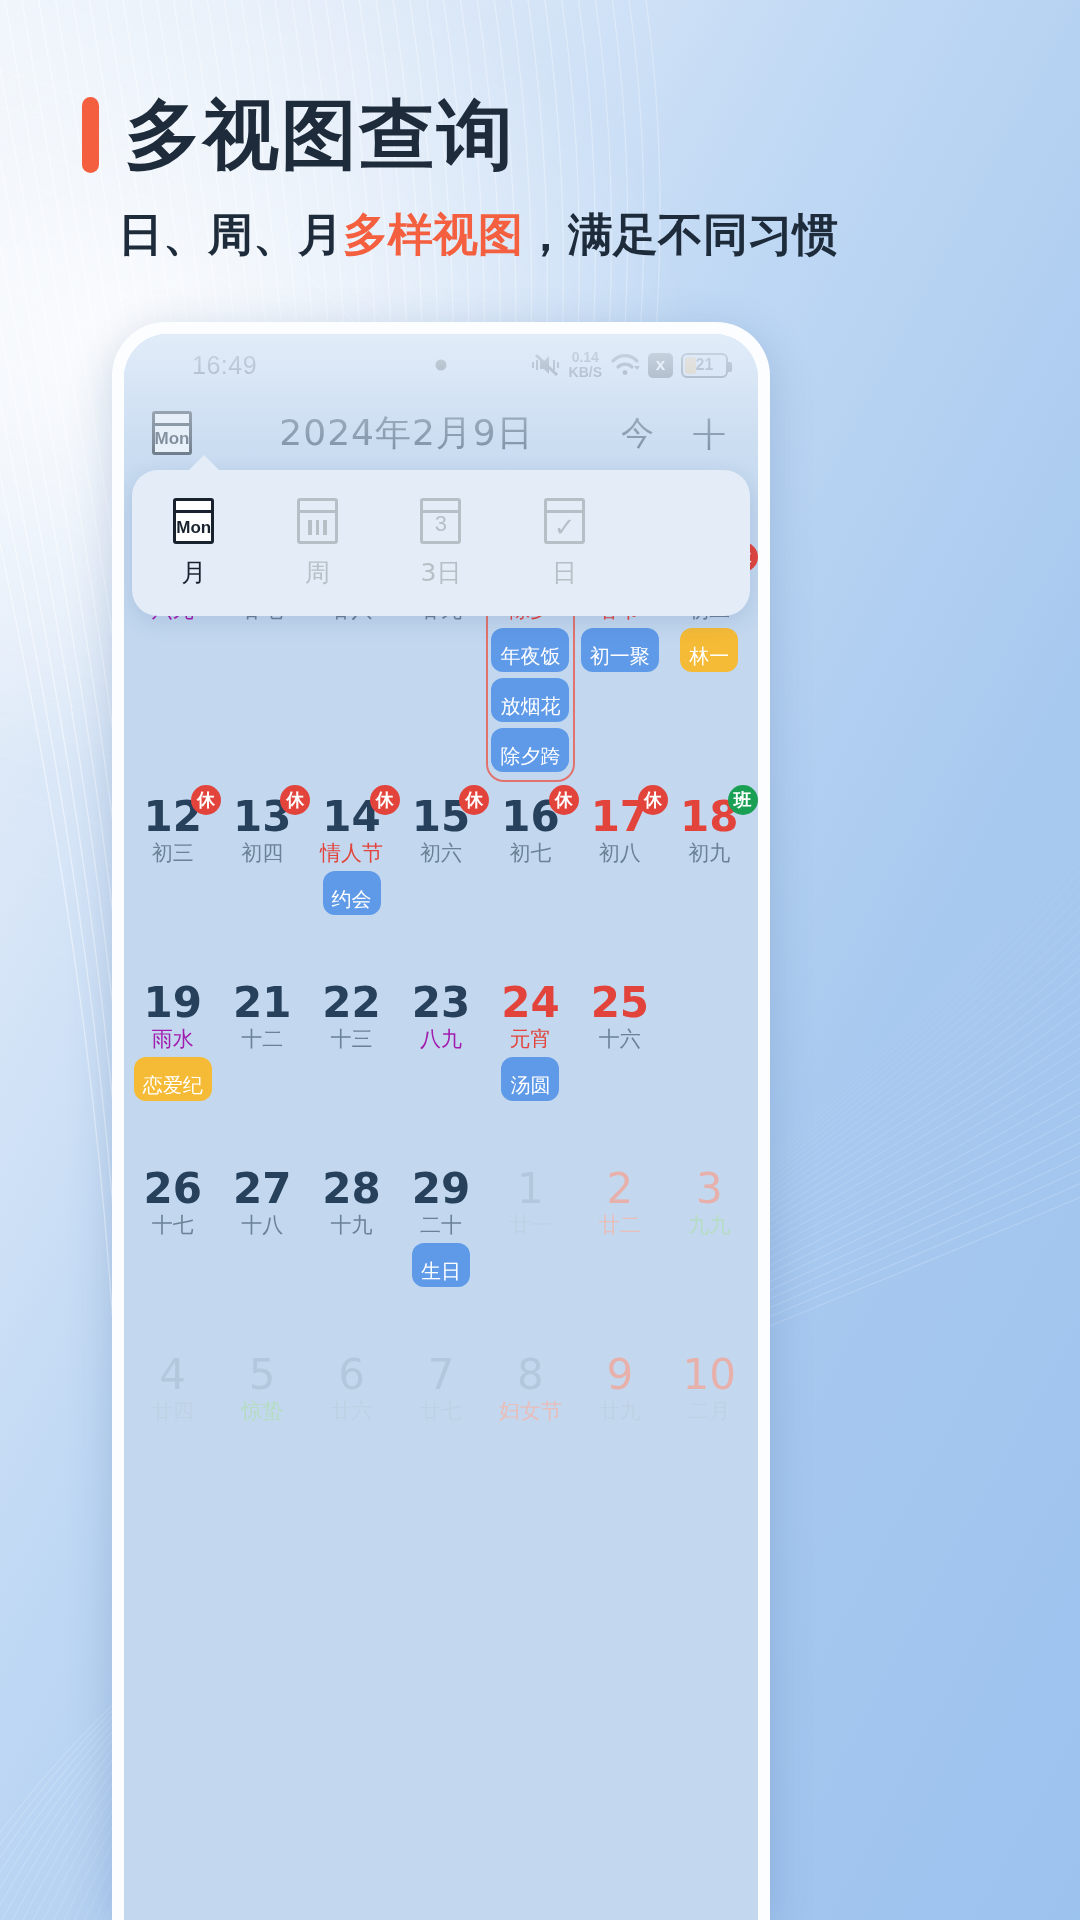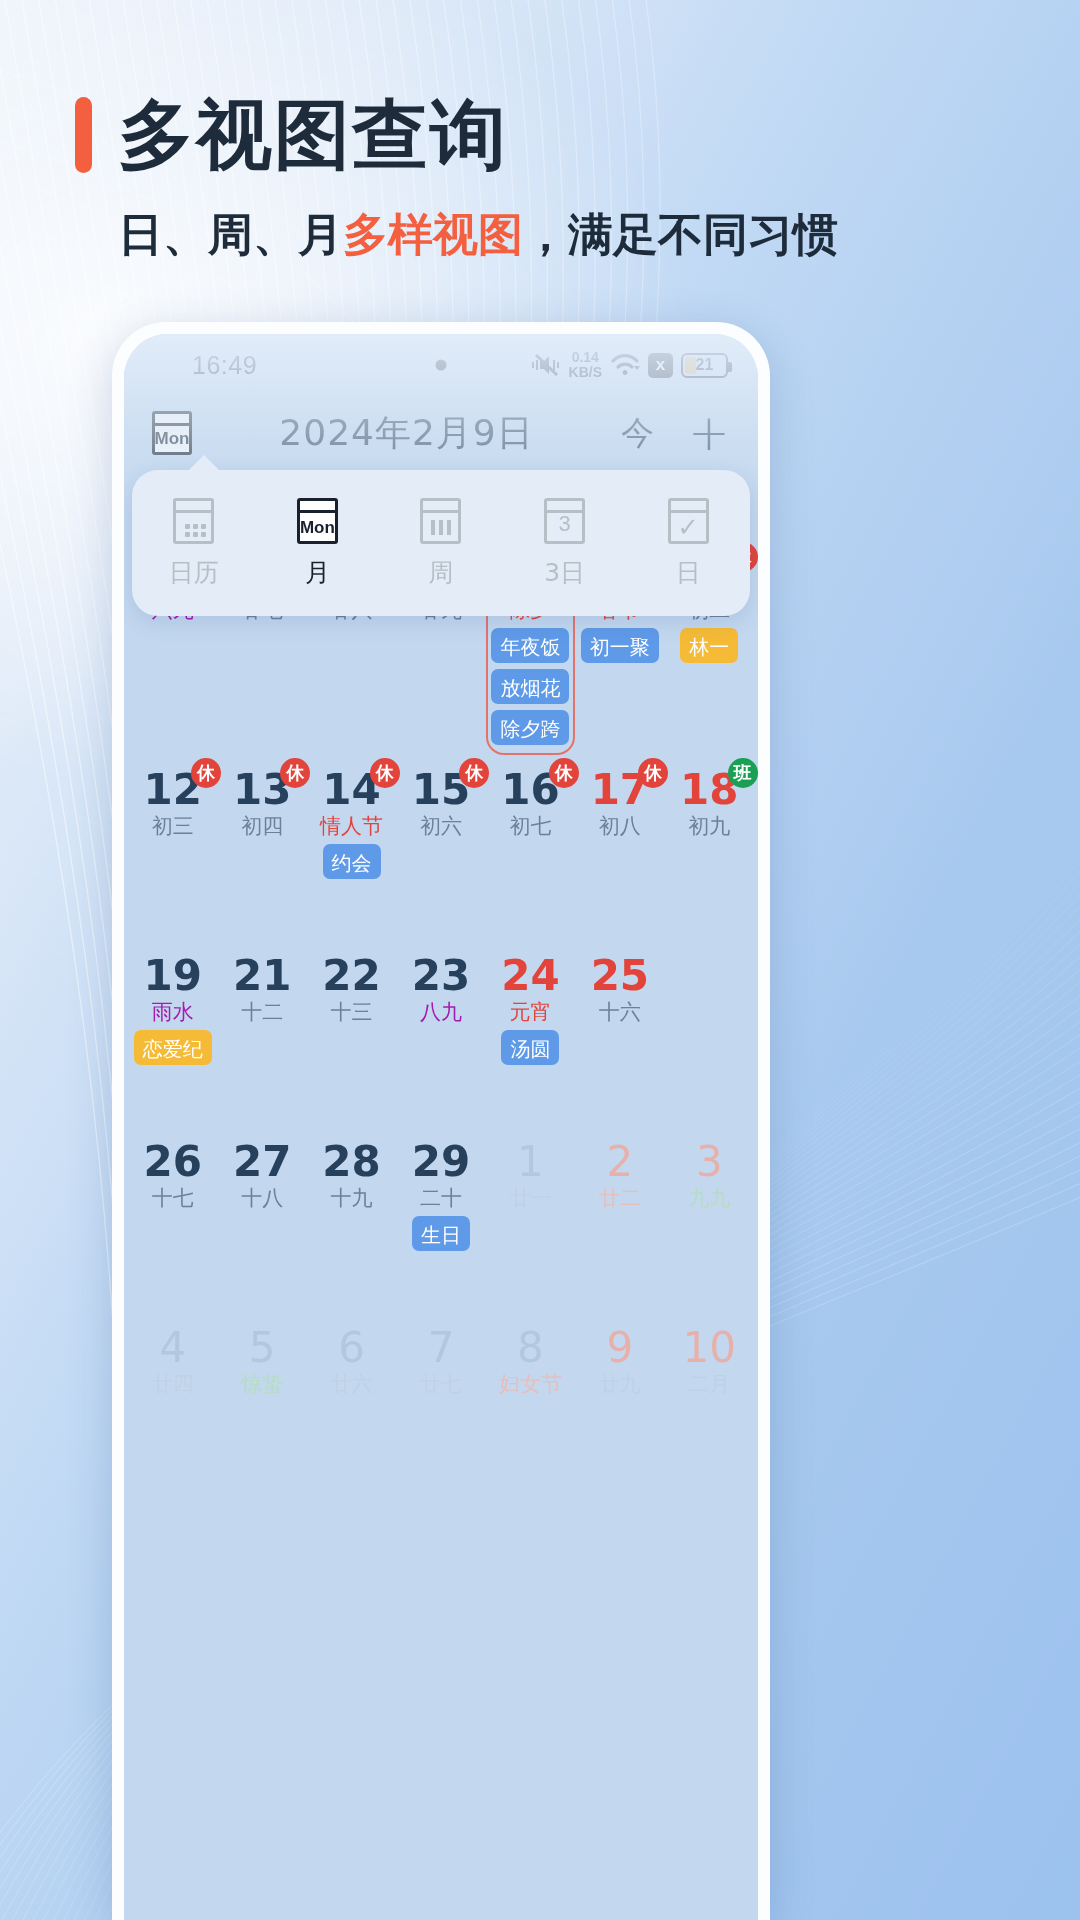--- a/index.html
+++ b/index.html
@@ -20,21 +20,21 @@
   }
   #bg-lines { position: absolute; inset: 0; opacity: 0.55; }
   #bg-lines2 { position: absolute; inset: 0; opacity: 0.35; }
 
   
   .hero {
     position: absolute; left: 0; top: 0; width: 1080px;
     z-index: 5;
   }
   .title-row {
-    position: absolute; left: 75px; top: 97px;
+    position: absolute; left: 82px; top: 97px;
     display: flex; align-items: center; gap: 26px;
   }
   .accent-bar {
     width: 17px; height: 76px; border-radius: 9px;
     background: #f4603f;
   }
   .title-text {
     font-family: "DejaVu Sans", sans-serif;
     font-size: 76px; line-height: 1;
     font-weight: 700;
@@ -189,22 +189,22 @@
   .badge {
     position: absolute; right: -19px; top: -11px;
     width: 30px; height: 30px; border-radius: 50%;
     color: #fff; font-size: 18px; font-weight: 700;
     display: flex; align-items: center; justify-content: center;
     font-family: "DejaVu Sans", sans-serif;
   }
   .badge.xiu { background: #e2443c; }
   .badge.ban { background: #1aa055; }
   .event {
-    font-size: 20px; color: #fff; border-radius: 7px;
-    padding: 8px 9px 4px 9px; line-height: 1.15;
+    font-size: 20px; color: #fff; border-radius: 12px;
+    padding: 17px 9px 4px 9px; line-height: 1.15;
     white-space: nowrap; margin-top: 2px;
     font-family: "DejaVu Sans", sans-serif;
   }
   .event.blue { background: #5f9ae8; }
   .event.yellow { background: #f5bb36; }
 
   .cell.selected {
     border: 2px solid #e2736c;
     border-radius: 18px;
     padding: 4px 0 8px 0;
@@ -718,33 +718,20 @@
             </div>
             <div class="lunar faint">二月</div>
           </div>
         </div>
       </div>
 
     <div class="veil"></div>
 
     <div class="viewpopup" id="viewpopup">
         <div class="vitem">
-          <div class="vicon">
-            <div class="dots">
-              <i></i>
-              <i></i>
-              <i></i>
-              <i></i>
-              <i></i>
-              <i></i>
-            </div>
-          </div>
-          <div class="vlabel">日历</div>
-        </div>
-        <div class="vitem">
           <div class="vicon dark">
             <span>Mon</span>
           </div>
           <div class="vlabel dark">月</div>
         </div>
         <div class="vitem">
           <div class="vicon">
             <div class="colbars">
               <i></i>
               <i></i>

